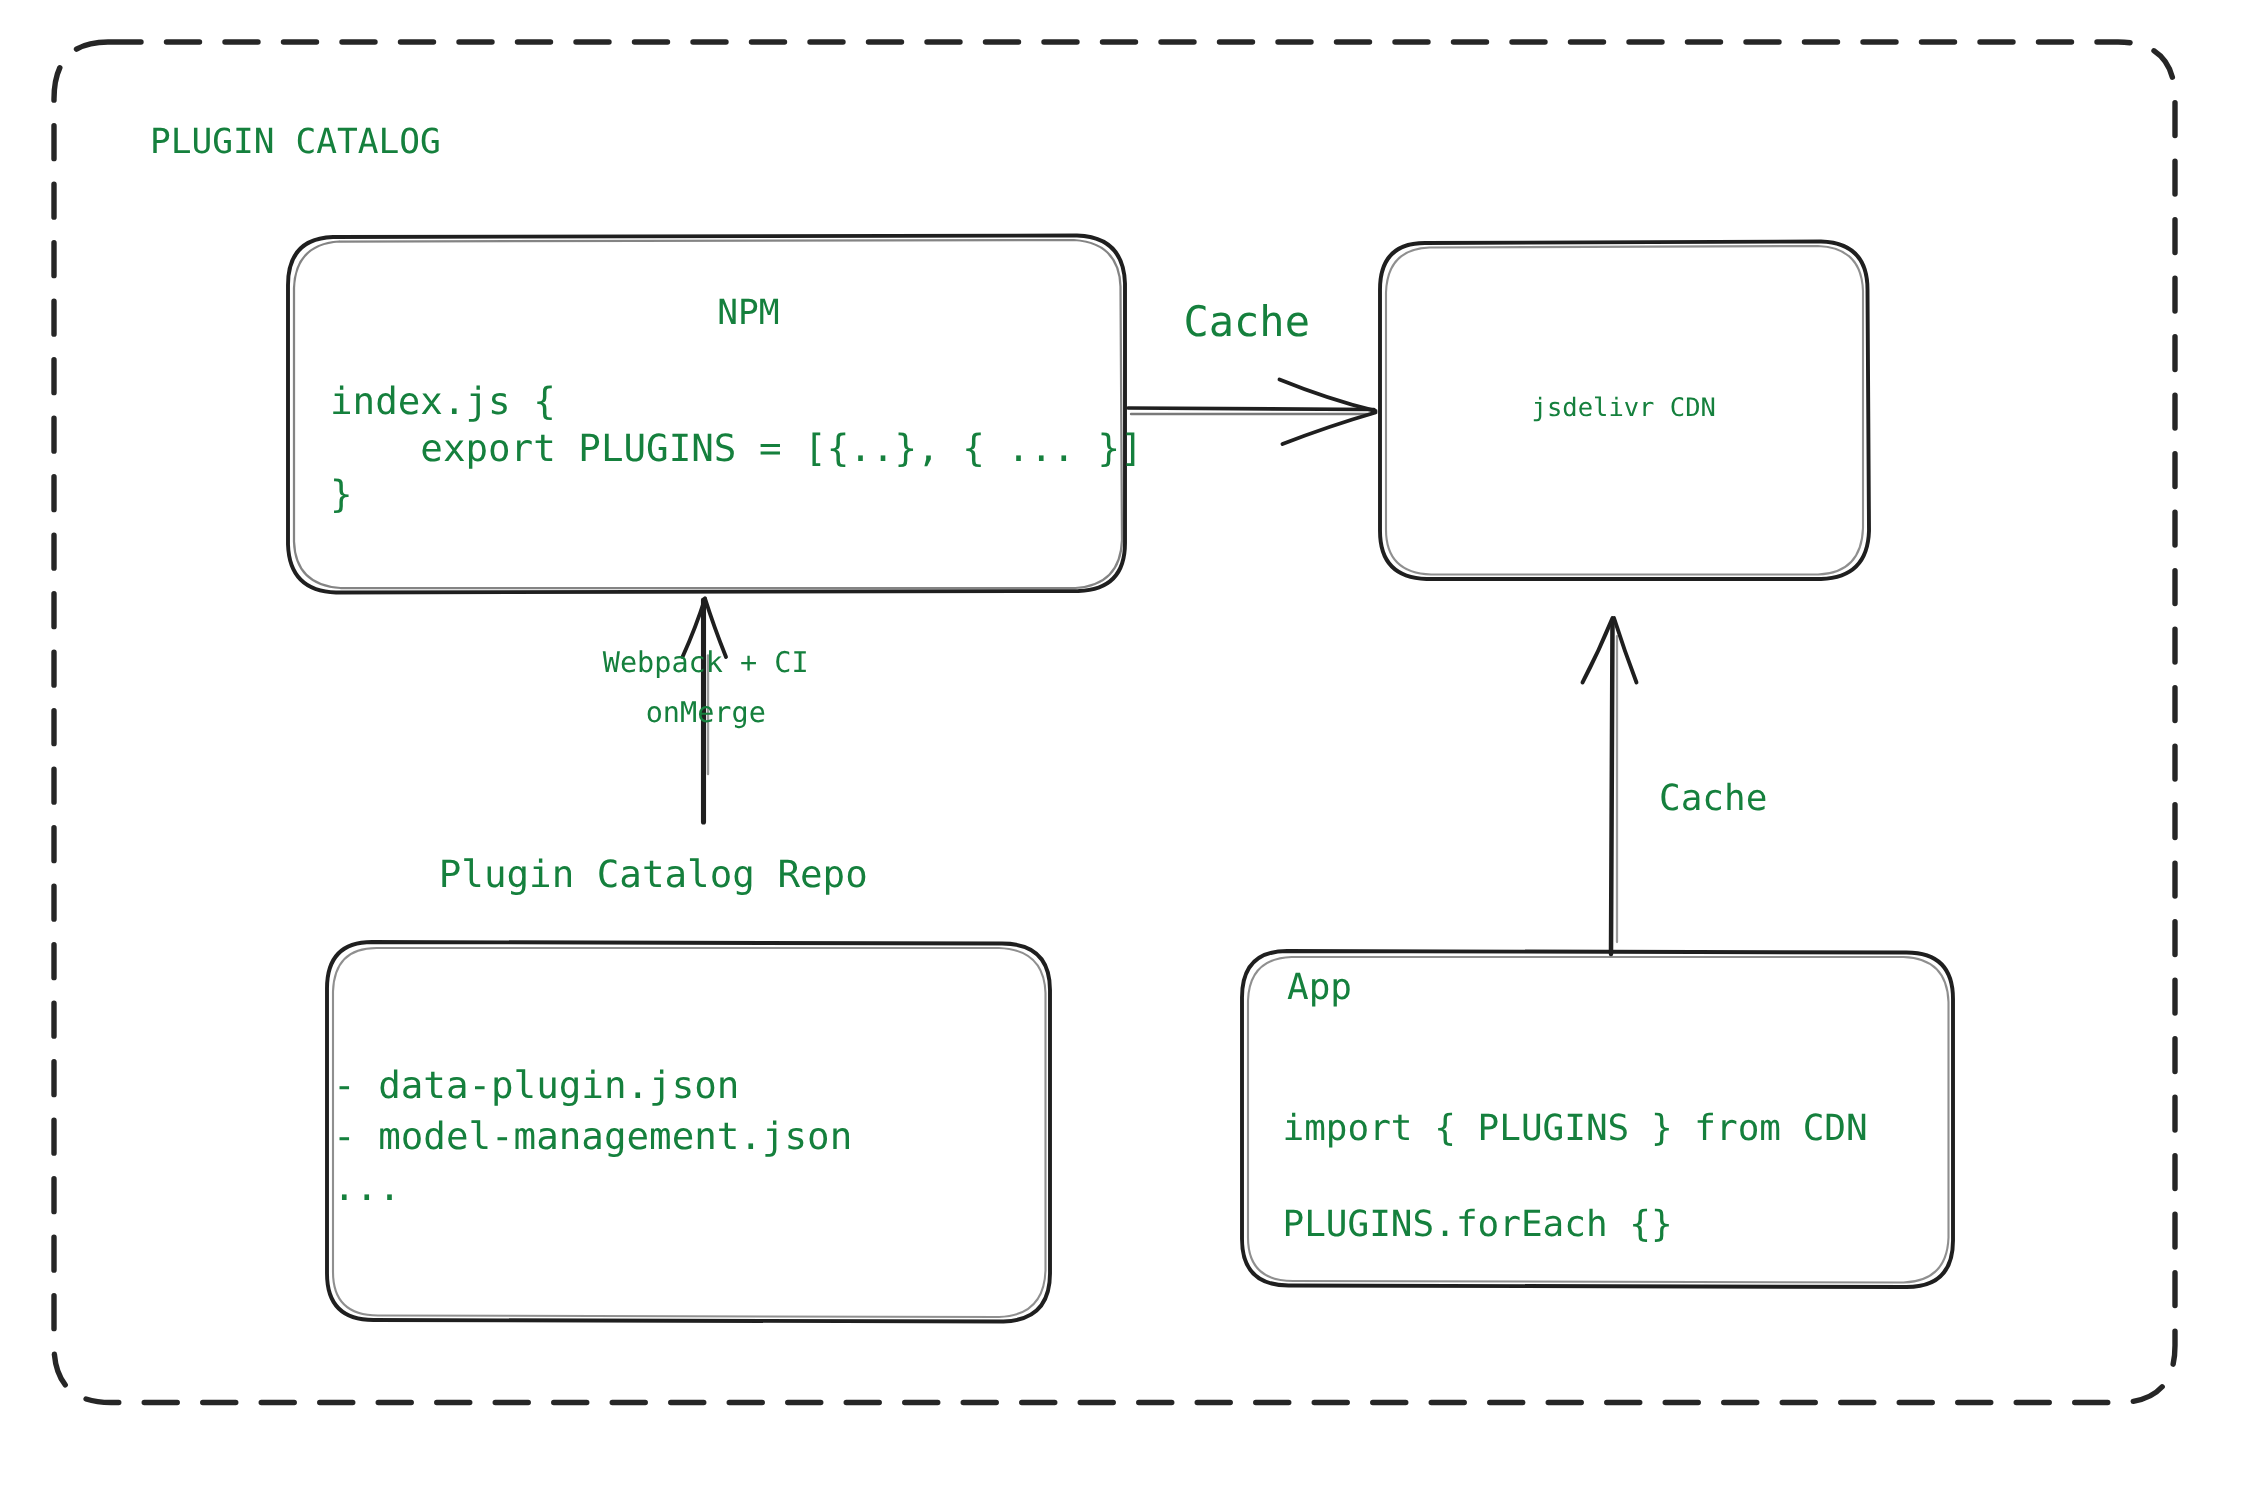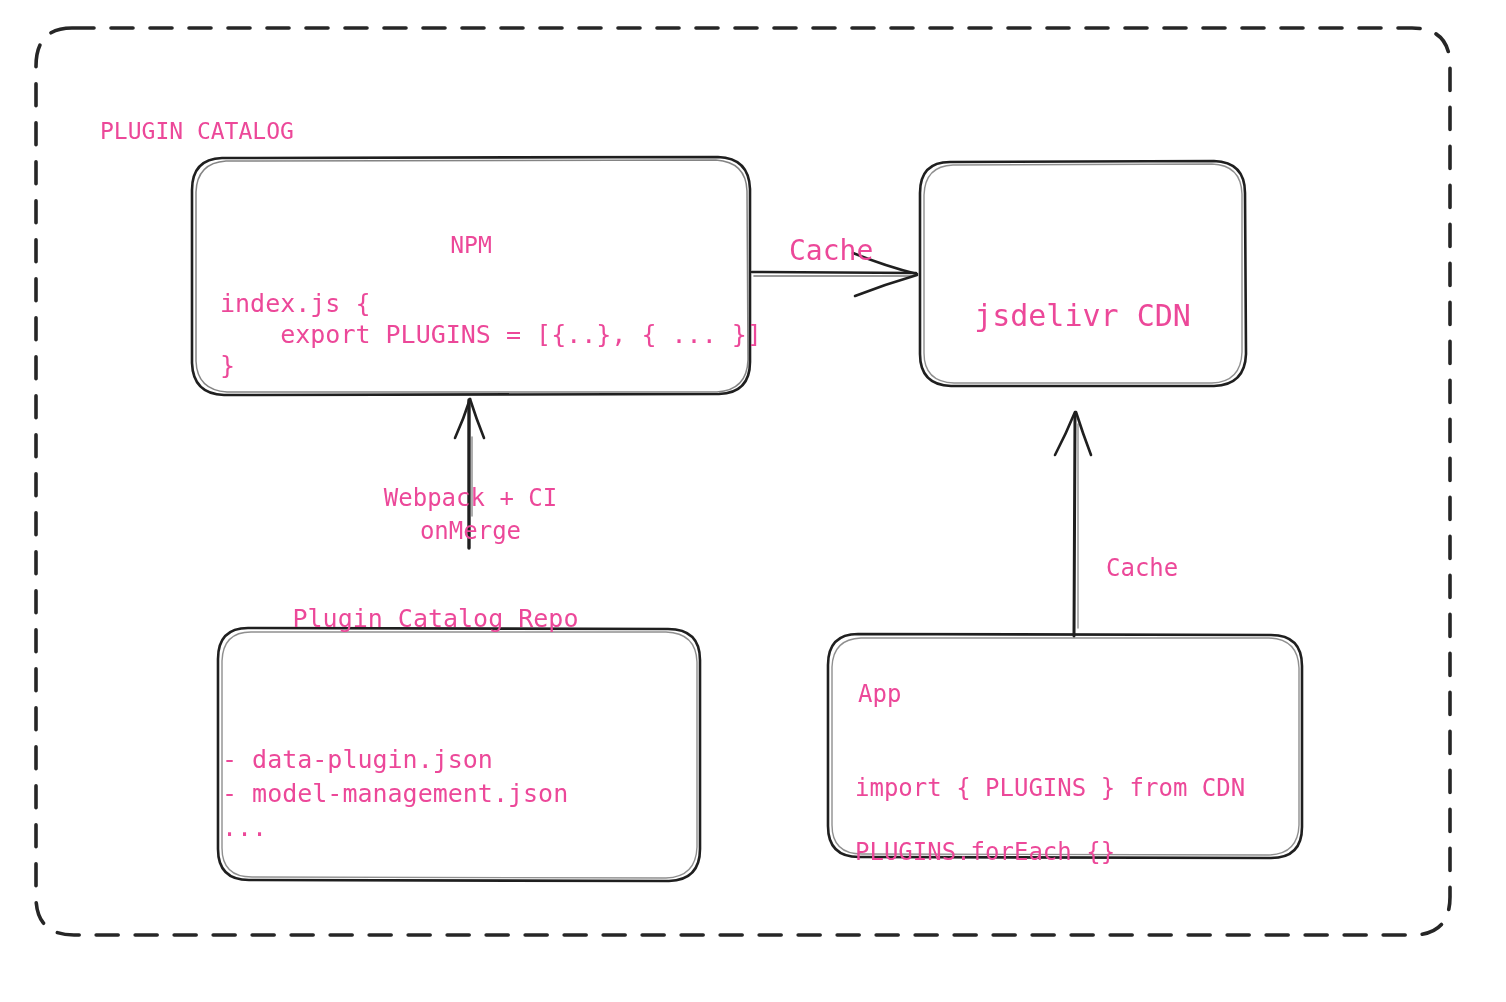--- a/index.html
+++ b/index.html
@@ -23,70 +23,70 @@
     position: absolute;
     left: 0;
     top: 0;
     width: 1506px;
     height: 1002px;
   }
   .lbl {
     position: absolute;
     white-space: pre;
     font-family: "DejaVu Sans Mono", "Liberation Mono", monospace;
-    color: #ec4899;
+    color: #15803d;
     letter-spacing: 0px;
-    margin-top: 36px;
   }
 
   
   #group-title {
     left: 100px;
     top: 82px;
     font-size: 23px;
   }
 
   
   #npm-title {
     left: 192px;
     top: 196px;
     width: 558px;
     text-align: center;
     font-size: 23px;
+    padding-left: 28px;
   }
   #npm-code {
     left: 220px;
     top: 252px;
     font-size: 25px;
     line-height: 31px;
   }
 
   
   #cdn-title {
     left: 920px;
     top: 262px;
     width: 325px;
     text-align: center;
-    font-size: 30px;
+    font-size: 17px;
   }
 
   
   #cache-label {
     left: 789px;
     top: 198px;
     font-size: 28px;
   }
 
   
   #webpack-label {
     left: 333px;
-    top: 446px;
+    top: 426px;
     width: 275px;
     text-align: center;
-    font-size: 24px;
+    font-size: 19px;
     line-height: 33px;
   }
 
   
   #repo-caption {
     left: 258px;
     top: 568px;
     width: 355px;
     text-align: center;
     font-size: 25px;

